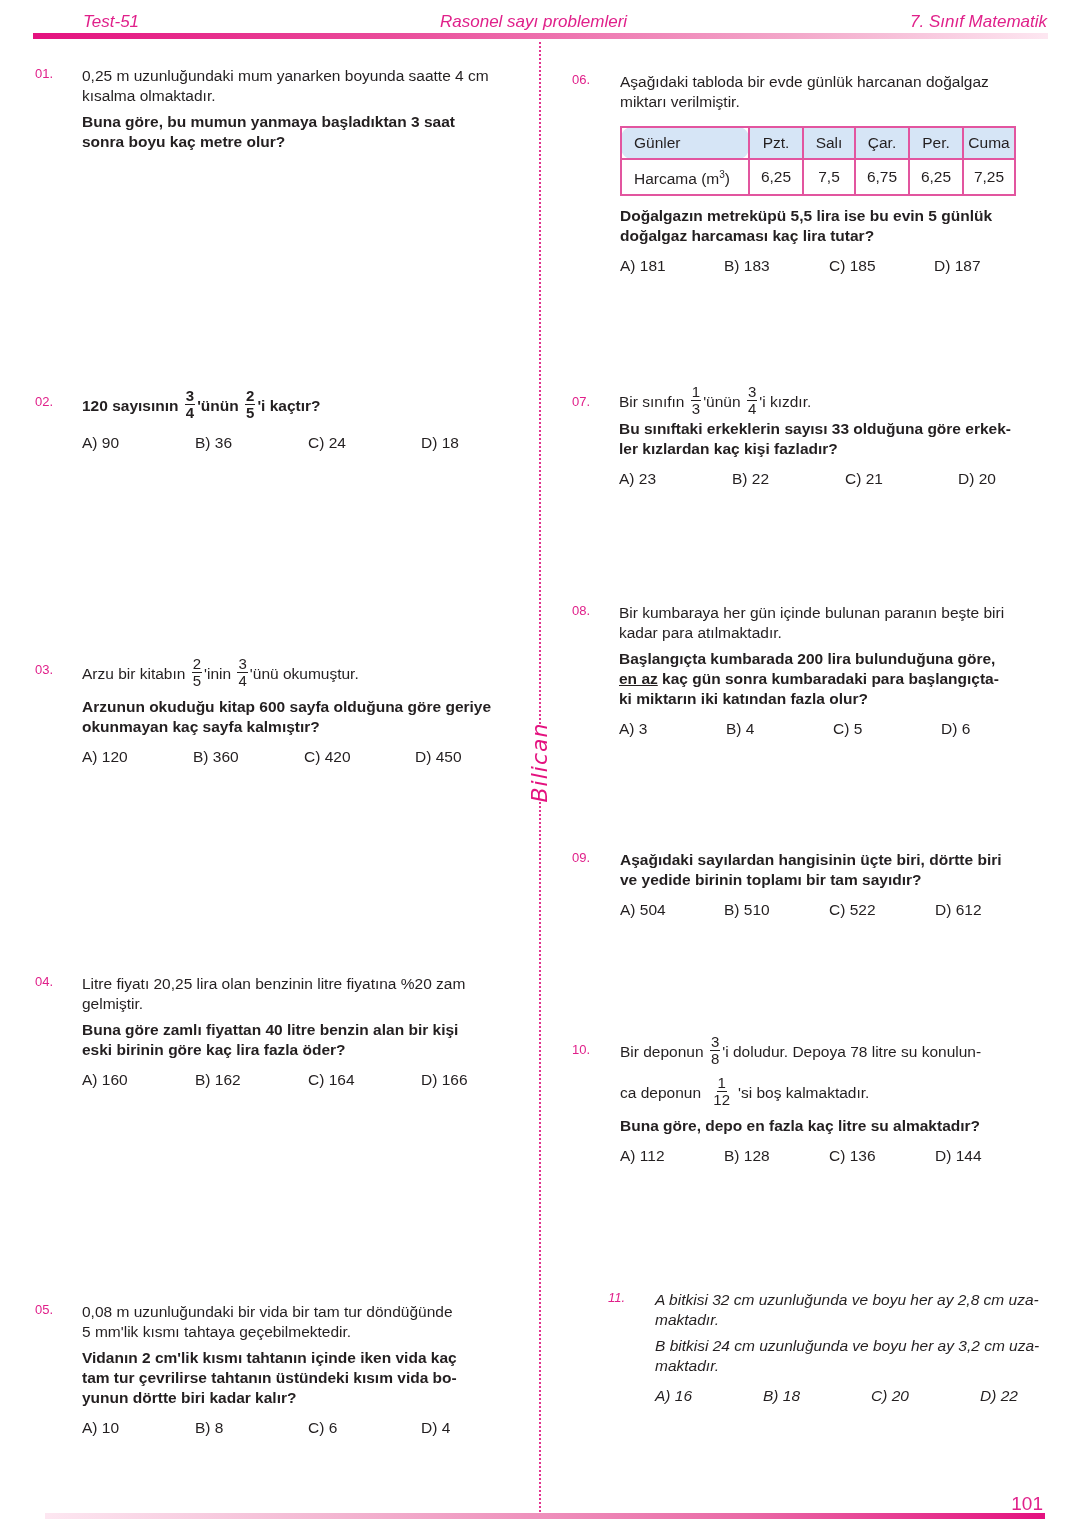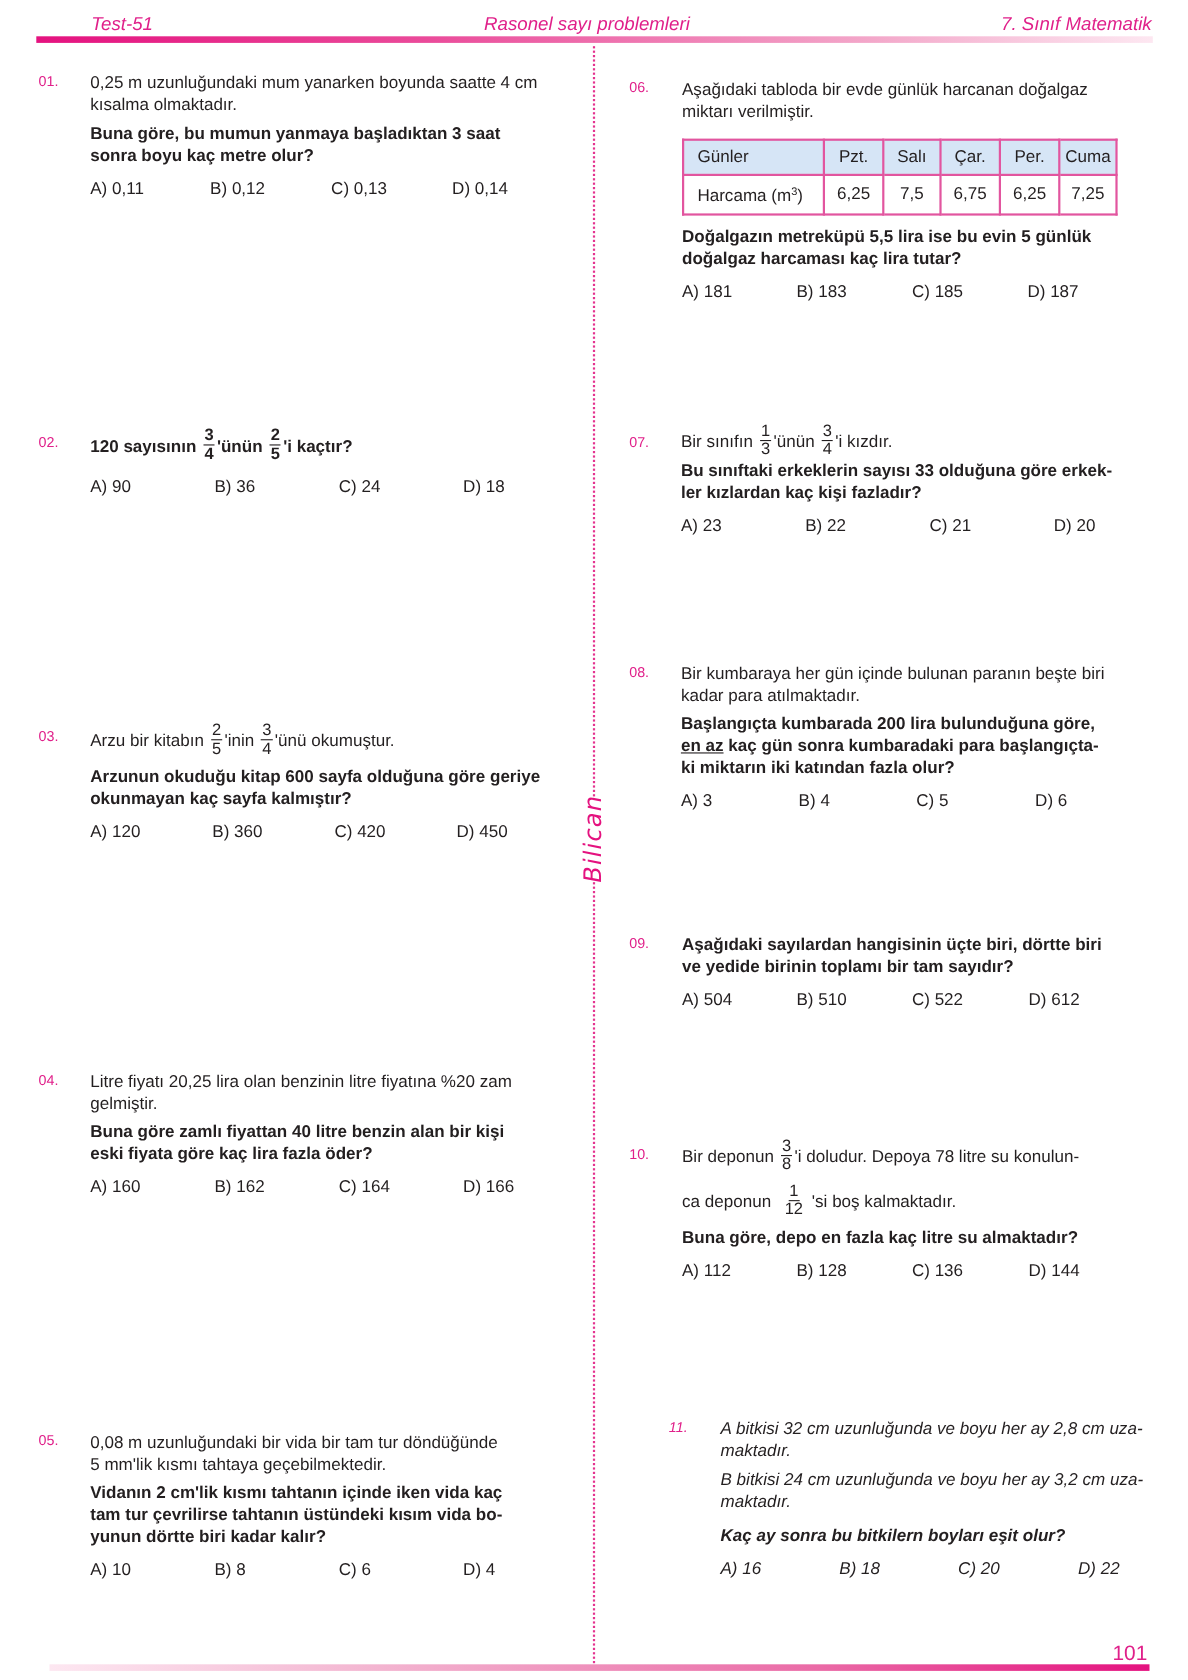--- a/index.html
+++ b/index.html
@@ -27,21 +27,21 @@
   .gap { margin-top:6px !important; }
   .opts { display:flex; margin-top:10px; }
   .opts span { display:inline-block; }
   .frac { display:inline-flex; flex-direction:column; align-items:center; vertical-align:middle;
           font-size:15px; line-height:16px; margin:0 2px; position:relative; top:-2px; }
   .frac .n { border-bottom:1px solid #231f20; padding:0 1px; }
   .u { text-decoration:underline; }
   table.gas { border-collapse:collapse; margin:14px 0 10px 0; font-size:15.5px; }
   table.gas td { border:2px solid #e2559f; padding:5px 4px; text-align:center; }
   table.gas tr.head td { background:#d6e5f6; }
-  table.gas td.first { text-align:left; padding-left:12px; }
+  table.gas td.first { text-align:left; padding-left:12px;border-radius:11px; }
   sup { font-size:10px; }
 </style>
 </head>
 <body>
 
 <div class="hdr hdr-left">Test-51</div>
 <div class="hdr hdr-center">Rasonel sayı problemleri</div>
 <div class="hdr hdr-right">7. Sınıf Matematik</div>
 <div class="topbar"></div>
 
@@ -50,26 +50,20 @@
     <span>Bilican</span>
   </div>
 
 <div class="q" style="left:35px; top:66px; width:480px;">
   <div class="qnum">01.</div>
   <div class="qbody">
     <p>0,25 m uzunluğundaki mum yanarken boyunda saatte 4 cm</p>
     <p>kısalma olmaktadır.</p>
     <p class="bold gap">Buna göre, bu mumun yanmaya başladıktan 3 saat</p>
     <p class="bold">sonra boyu kaç metre olur?</p>
-    <div class="opts">
-      <span style="width:109px">A) 0,11</span>
-      <span style="width:110px">B) 0,12</span>
-      <span style="width:110px">C) 0,13</span>
-      <span>D) 0,14</span>
-    </div>
   </div>
 </div>
 
 <div class="q" style="left:35px; top:390px; width:480px;">
   <div class="qnum" style="top:2px">02.</div>
   <div class="qbody bold">
     <p>
       <span>120 sayısının</span>
       <span class="frac">
           <span class="n">3</span>
@@ -113,21 +107,21 @@
     </div>
   </div>
 </div>
 
 <div class="q" style="left:35px; top:974px; width:480px;">
   <div class="qnum">04.</div>
   <div class="qbody">
     <p>Litre fiyatı 20,25 lira olan benzinin litre fiyatına %20 zam</p>
     <p>gelmiştir.</p>
     <p class="bold gap">Buna göre zamlı fiyattan 40 litre benzin alan bir kişi</p>
-    <p class="bold">eski fiyata göre kaç lira fazla öder?</p>
+    <p class="bold">eski birinin göre kaç lira fazla öder?</p>
     <div class="opts">
       <span style="width:113px">A) 160</span>
       <span style="width:113px">B) 162</span>
       <span style="width:113px">C) 164</span>
       <span>D) 166</span>
     </div>
   </div>
 </div>
 
 <div class="q" style="left:35px; top:1302px; width:480px;">
@@ -266,21 +260,20 @@
   </div>
 </div>
 
 <div class="q" style="left:608px; top:1290px; width:470px;font-style:italic;">
   <div class="qnum">11.</div>
   <div class="qbody" style="margin-left:47px">
     <p>A bitkisi 32 cm uzunluğunda ve boyu her ay 2,8 cm uza-</p>
     <p>maktadır.</p>
     <p class="gap">B bitkisi 24 cm uzunluğunda ve boyu her ay 3,2 cm uza-</p>
     <p>maktadır.</p>
-    <p class="bold" style="margin-top:11px">Kaç ay sonra bu bitkilern boyları eşit olur?</p>
     <div class="opts">
       <span style="width:108px">A) 16</span>
       <span style="width:108px">B) 18</span>
       <span style="width:109px">C) 20</span>
       <span>D) 22</span>
     </div>
   </div>
 </div>
 
 <div class="pageno">101</div>

